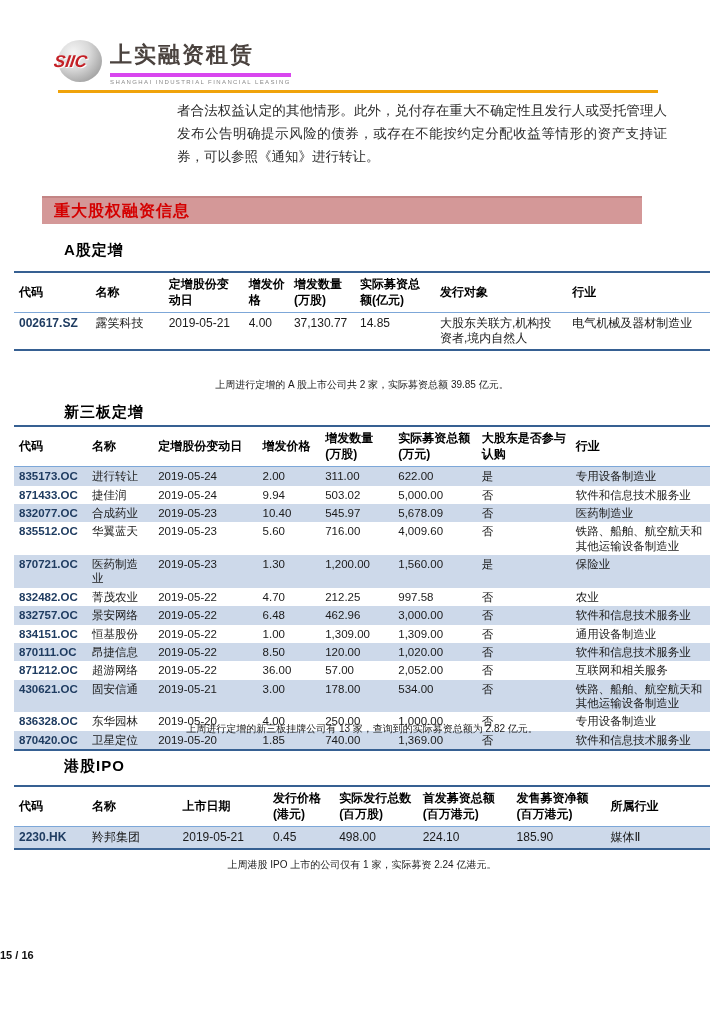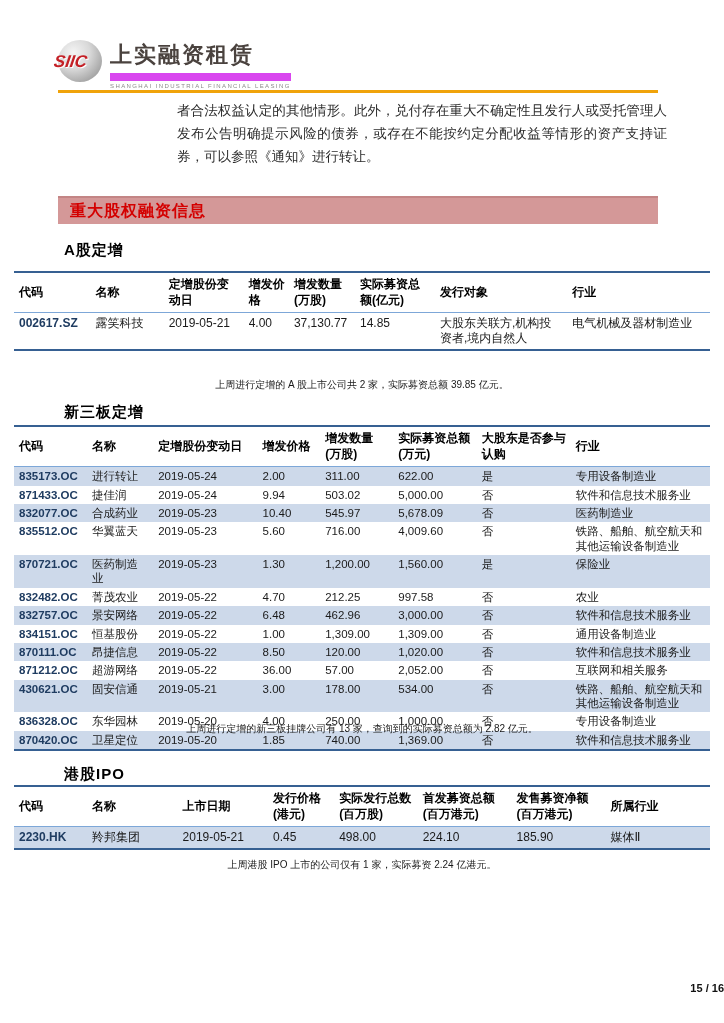--- a/index.html
+++ b/index.html
@@ -25,57 +25,57 @@
     font-style: italic; font-weight: bold; font-size: 17px;
     color: var(--logo-red, #c42026);
     letter-spacing: 0px;
     text-shadow: 1px 1px 0 #fff;
     transform: skewX(-8deg);
   }
   .logo-text { margin-left: 8px; }
   .logo-name {
     font-size: 22px; font-weight: bold; color: #4a423e;
     letter-spacing: 2px;
-    border-bottom: 8px solid #d946ef; padding-bottom: 3px;
+    border-bottom: 4px solid #d946ef; padding-bottom: 3px;
   }
   .logo-tagline {
     font-size: 6px; color: #8a8a8a; letter-spacing: 1.4px; margin-top: 2px;
   }
 
   .orange-rule {
     position: absolute; top: 90px; left: 58px; width: 600px; height: 3px;
     background: var(--accent-orange, #f0a30a);
   }
 
   
   .intro {
     position: absolute; top: 99px; left: 177px; width: 490px;
     font-size: 13.5px; line-height: 23px; text-align: justify; color: #2b2b2b;
   }
 
   
   .banner {
-    position: absolute; top: 196px; left: 58px; width: 600px; height: 28px;
+    position: absolute; top: 196px; left: 42px; width: 600px; height: 28px;
     background: var(--banner-bg, #d49898);
     border-top: 2px solid #c38585;
     display: flex; align-items: center;
   }
   .banner-title {
     font-size: 16px; font-weight: bold; color: var(--banner-text, #d40000);
     padding-left: 12px; letter-spacing: 1px;
   }
 
   
   .section-heading {
     position: absolute; left: 64px;
     font-size: 15px; font-weight: bold; color: #000; letter-spacing: 1px;
   }
   #heading-a { top: 241px; }
   #heading-b { top: 403px; }
-  #heading-c { top: 757px; margin-top: 8px; }
+  #heading-c { top: 757px; }
 
   
   table { border-collapse: collapse; table-layout: fixed; position: absolute; left: 14px; width: 696px; }
   #table-a { top: 271px; }
   #table-b { top: 425px; }
   #table-c { top: 785px; }
   thead tr {
     border-top: 2px solid var(--rule-blue, #366092);
     border-bottom: 1px solid #7da7d8;
   }
@@ -98,22 +98,22 @@
   .note {
     position: absolute; left: 14px; width: 696px; text-align: center;
     font-size: 10px; color: #1a1a1a;
   }
   #note-a { top: 378px; }
   #note-b { top: 722px; }
   #note-c { top: 858px; }
 
   
   .footer {
-    position: absolute; top: 949px; left: 0; width: 724px; text-align: right;
-    font-size: 11px; font-weight: bold; color: #111; margin-top: 33px;
+    position: absolute; top: 949px; left: 0; width: 724px; text-align: left;
+    font-size: 11px; font-weight: bold; color: #111;
   }
 </style>
 </head>
 <body>
 
 <div class="page">
 
   <div class="logo">
     <div class="globe">
       <span class="siic-text">SIIC</span>

